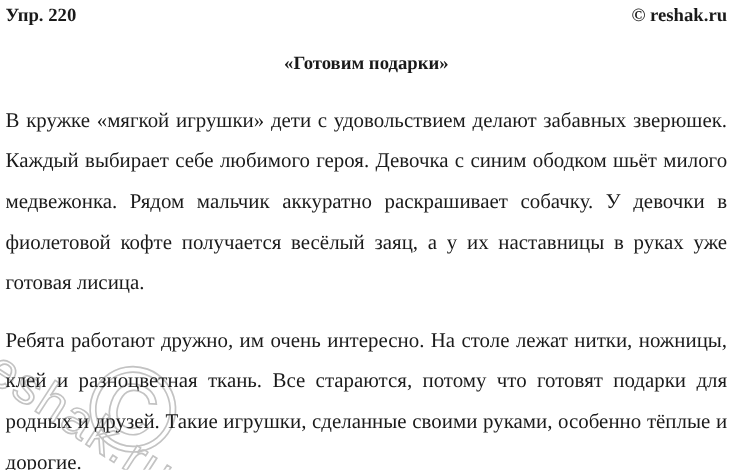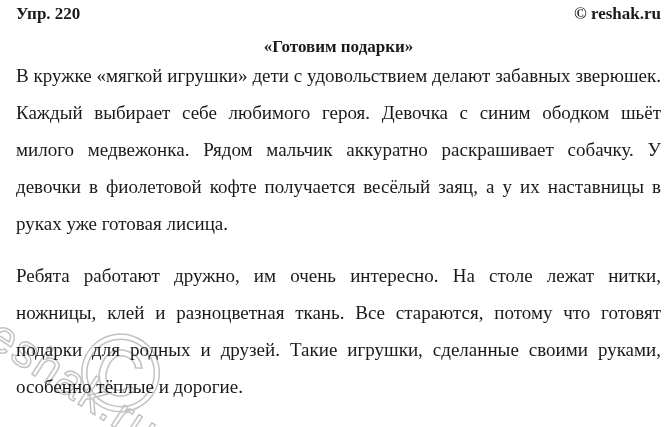--- a/index.html
+++ b/index.html
@@ -11,51 +11,51 @@
     overflow: hidden;
     font-family: "Liberation Serif", serif;
     color: #1a1a1a;
     position: relative;
   }
   .page {
     position: relative;
     width: 666px;
     height: 427px;
     box-sizing: border-box;
-    padding: 4px 5px 0 16px;
+    padding: 4px 5px 0 5px;
     z-index: 1;
   }
   .header-row {
     display: flex;
     justify-content: space-between;
     align-items: baseline;
     font-size: 17px;
     line-height: 20px;
   }
   .exercise-number {
     font-weight: bold;
   }
   .copyright {
     font-weight: bold;
   }
   .doc-title {
-    margin-top: 12px;
+    margin-top: 23px;
     text-align: center;
     font-weight: bold;
     font-size: 17px;
     line-height: 21px;
   }
   .body-paragraph {
     font-size: 19px;
     line-height: 37px;
     text-align: justify;
     text-align-last: left;
     margin: 0;
   }
-  .p1 { }
+  .p1 { margin-top: 23px; }
   .p2 { margin-top: 15px; }
 
   
   .watermark-layer {
     position: absolute;
     left: 0; top: 0;
     width: 666px; height: 427px;
     z-index: 0;
     pointer-events: none;
   }

